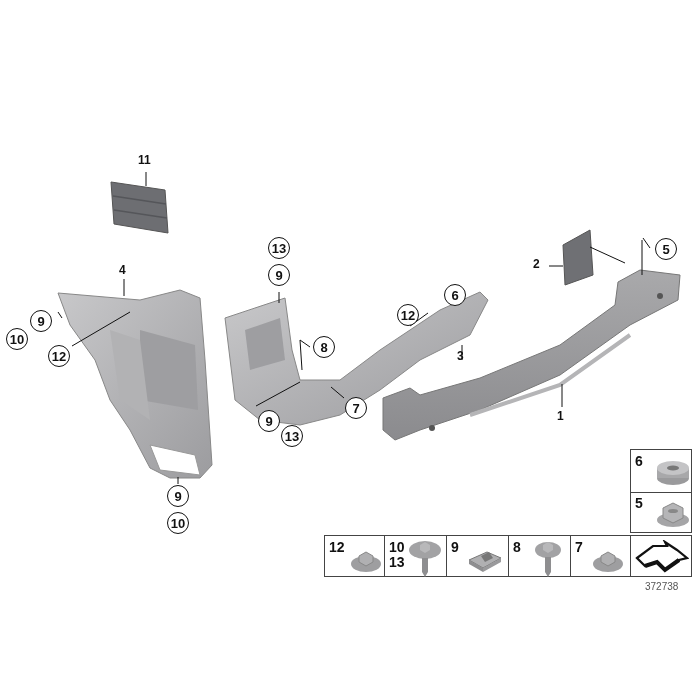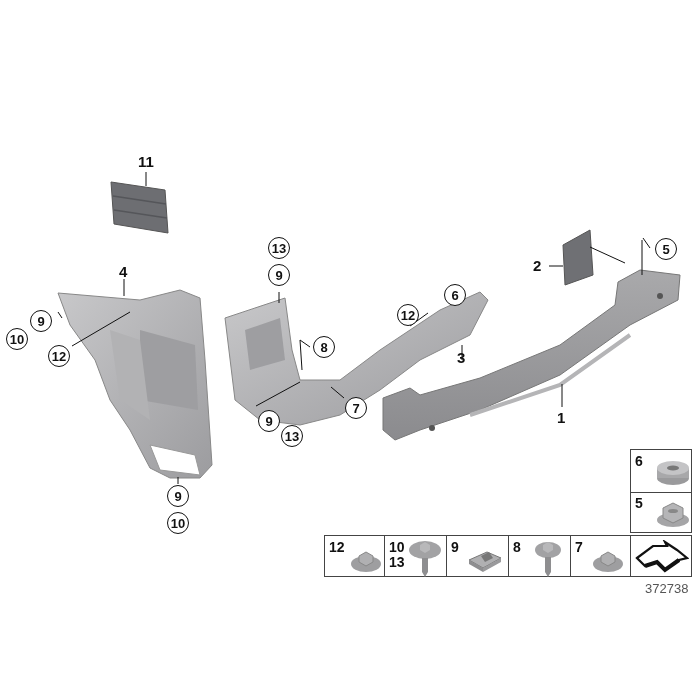--- a/index.html
+++ b/index.html
@@ -1,23 +1,23 @@
 <!DOCTYPE html>
 <html><head>
 <meta charset="utf-8">
 <style>
   html,body{margin:0;padding:0;background:#fff;}
   body{width:700px;height:700px;position:relative;overflow:hidden;font-family:"Liberation Sans",sans-serif;}
   svg.diagram{position:absolute;left:0;top:0;width:700px;height:700px;}
-  .lbl{position:absolute;font-weight:bold;font-size:15px;color:#111;line-height:1;}
+  .lbl{position:absolute;font-weight:bold;font-size:12px;color:#111;line-height:1;}
   .circ{position:absolute;width:22px;height:22px;border:1.6px solid #111;border-radius:50%;background:#fff;font-weight:bold;font-size:13px;color:#111;display:flex;align-items:center;justify-content:center;box-sizing:border-box;}
   .grid{position:absolute;border:1px solid #444;background:#fff;box-sizing:border-box;}
   .cell{position:absolute;border-right:1px solid #444;box-sizing:border-box;height:100%;top:0;}
   .cell-num{position:absolute;left:4px;top:4px;font-weight:bold;font-size:14px;color:#111;line-height:1.05;}
-  .refno{position:absolute;font-size:13px;color:#555;}
+  .refno{position:absolute;font-size:10px;color:#555;}
 </style>
 </head>
 <body>
 
 <svg class="diagram" viewBox="0 0 700 700">
   <defs>
     <linearGradient id="g1" x1="0" y1="0" x2="0" y2="1">
       <stop offset="0" stop-color="#a9a9ab"></stop>
         <stop offset="1" stop-color="#8b8b8e"></stop>
     </linearGradient>

